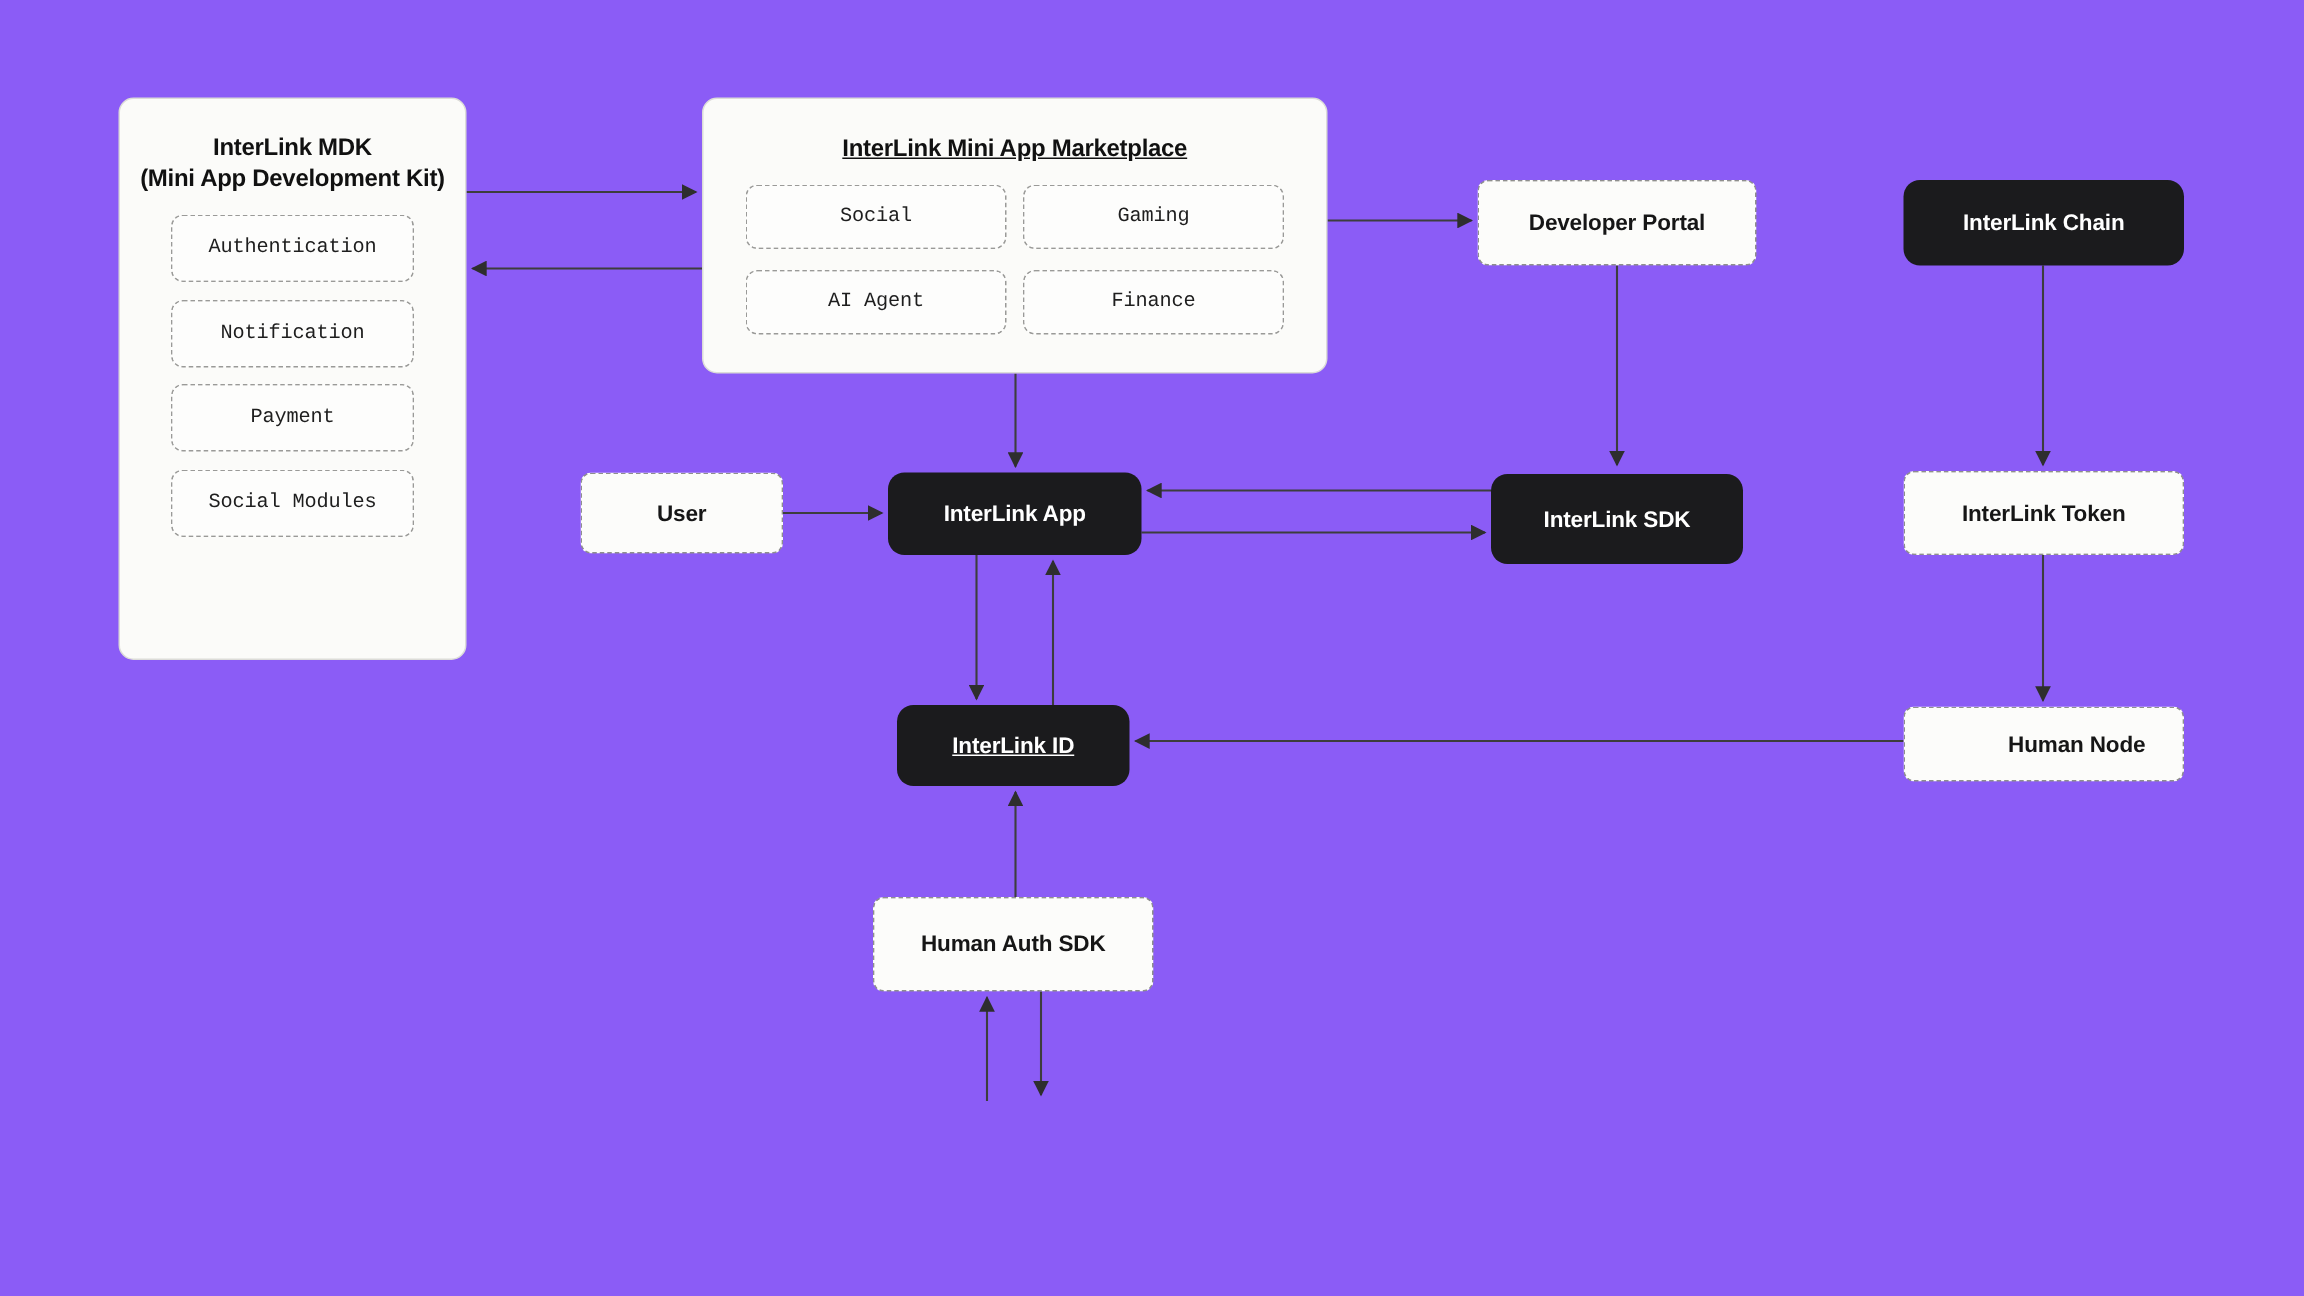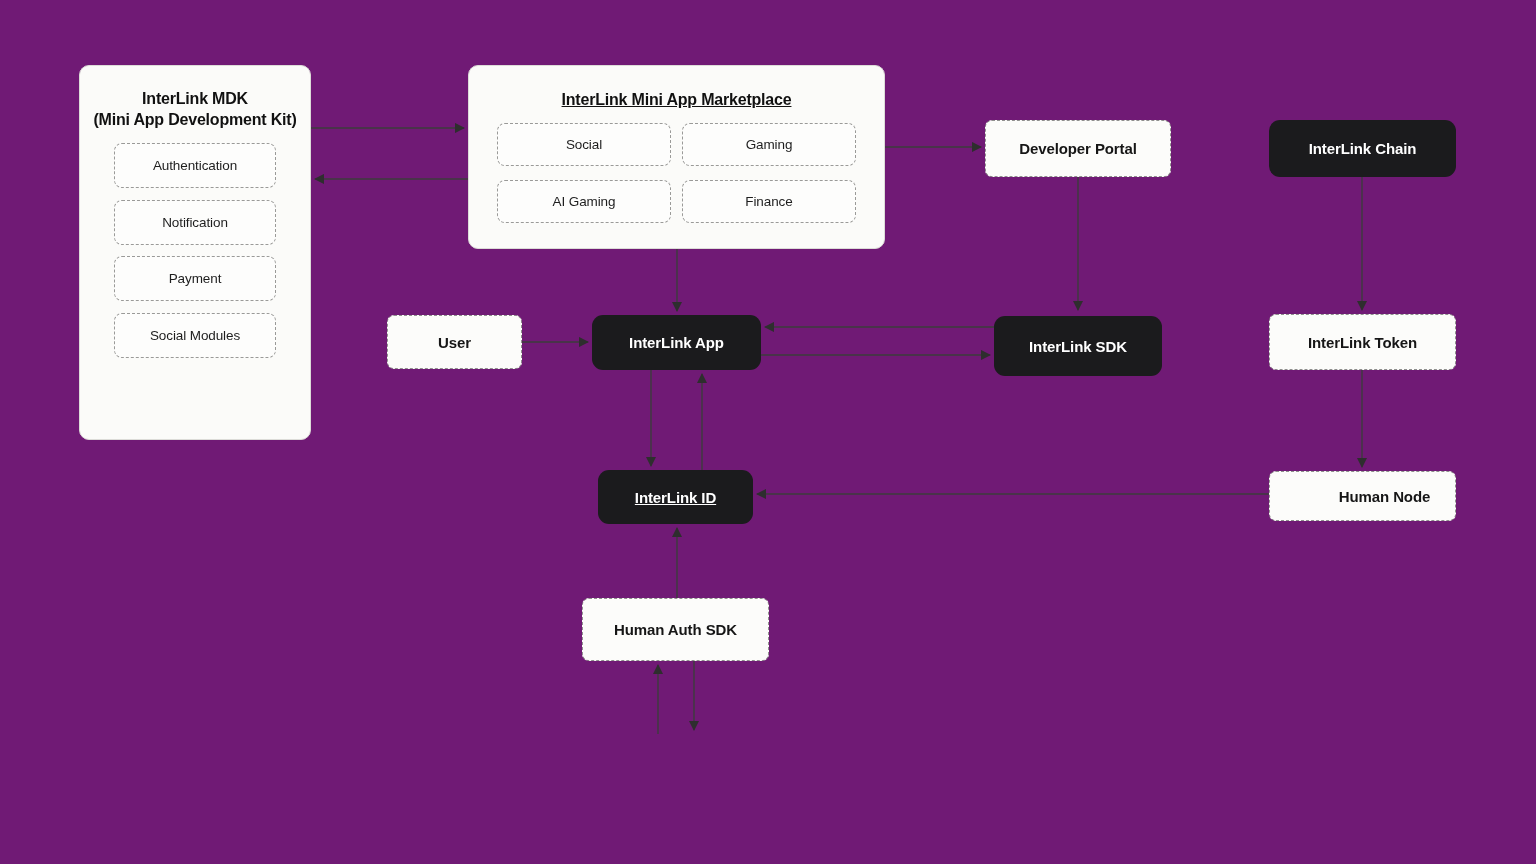--- a/index.html
+++ b/index.html
@@ -3,21 +3,21 @@
 <meta charset="utf-8">
 <style>
   html,body{margin:0;padding:0;}
   body{
     width:1536px;height:864px;
     background:#f7f7f4;
     font-family:"Liberation Sans","DejaVu Sans",sans-serif;
     color:#1a1a1a;
     overflow:hidden;
   }
-  #canvas{position:relative;width:1536px;height:864px;background:#701a75;}
+  #canvas{position:relative;width:1536px;height:864px;background:#8b5cf6;}
   #edges{position:absolute;left:0;top:0;width:1536px;height:864px;z-index:1;}
   .node{position:absolute;z-index:2;box-sizing:border-box;display:flex;align-items:center;justify-content:center;text-align:center;}
   .panel{
     background:#fbfbf9;
     border:1px solid #dcdcd8;
     border-radius:10px;
     z-index:2;position:absolute;box-sizing:border-box;
   }
   .panel-title{
     font-weight:bold;font-size:16px;letter-spacing:-0.2px;
@@ -27,21 +27,21 @@
     background:#fcfcfa;
     border:1.6px dashed #8f8f8d;
     border-radius:7px;
     font-weight:bold;font-size:15px;letter-spacing:-0.1px;color:#161616;
   }
   .dashed-sub{
     background:#fdfdfc;
     border:1.4px dashed #9a9a98;
     border-radius:8px;
     font-size:13.5px;color:#1e1e1e;letter-spacing:-0.1px;
-    box-sizing:border-box;display:flex;align-items:center;justify-content:center;text-align:left;
+    box-sizing:border-box;display:flex;align-items:center;justify-content:center;text-align:left;font-family:Liberation Mono, monospace;
   }
   .dark{
     background:#1b1b1d;
     border-radius:11px;
     color:#ffffff;font-weight:bold;font-size:15px;letter-spacing:-0.1px;
   }
   
   #mdk{left:79px;top:65px;width:232px;height:375px;}
   #mdk .panel-title{margin-top:22px;}
   #mdk-modules{display:flex;flex-direction:column;gap:11.5px;margin:13px 34px 0 34px;}
@@ -103,21 +103,21 @@
       <div class="dashed-sub">Payment</div>
       <div class="dashed-sub">Social Modules</div>
     </div>
   </div>
 
   <div class="panel" id="marketplace">
     <div class="panel-title">InterLink Mini App Marketplace</div>
     <div id="marketplace-grid">
       <div class="dashed-sub">Social</div>
       <div class="dashed-sub">Gaming</div>
-      <div class="dashed-sub">AI Gaming</div>
+      <div class="dashed-sub">AI Agent</div>
       <div class="dashed-sub">Finance</div>
     </div>
   </div>
 
   <div class="node dashed" id="developer-portal">Developer Portal</div>
   <div class="node dark" id="interlink-chain">InterLink Chain</div>
   <div class="node dashed" id="user">User</div>
   <div class="node dark" id="interlink-app">InterLink App</div>
   <div class="node dark" id="interlink-sdk">InterLink SDK</div>
   <div class="node dashed" id="interlink-token">InterLink Token</div>

